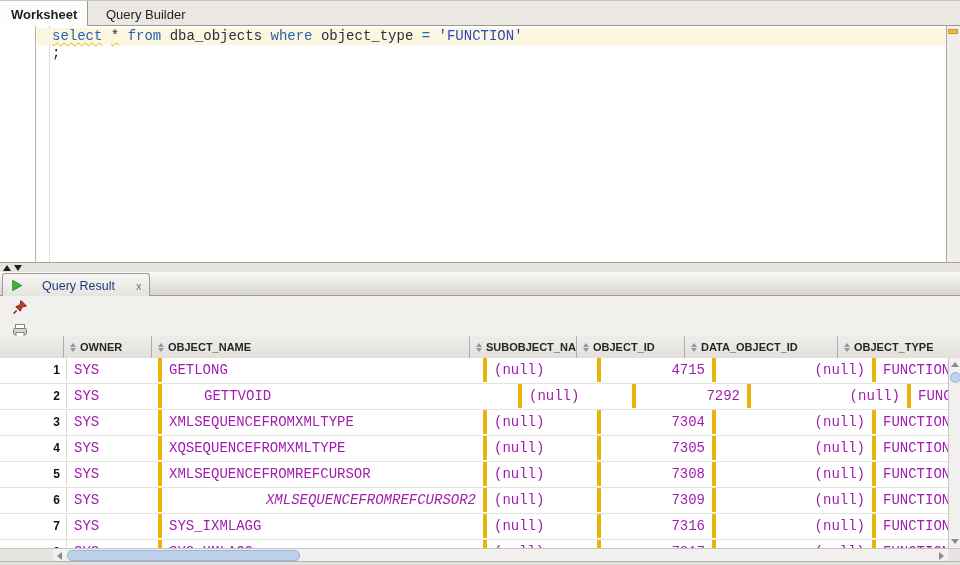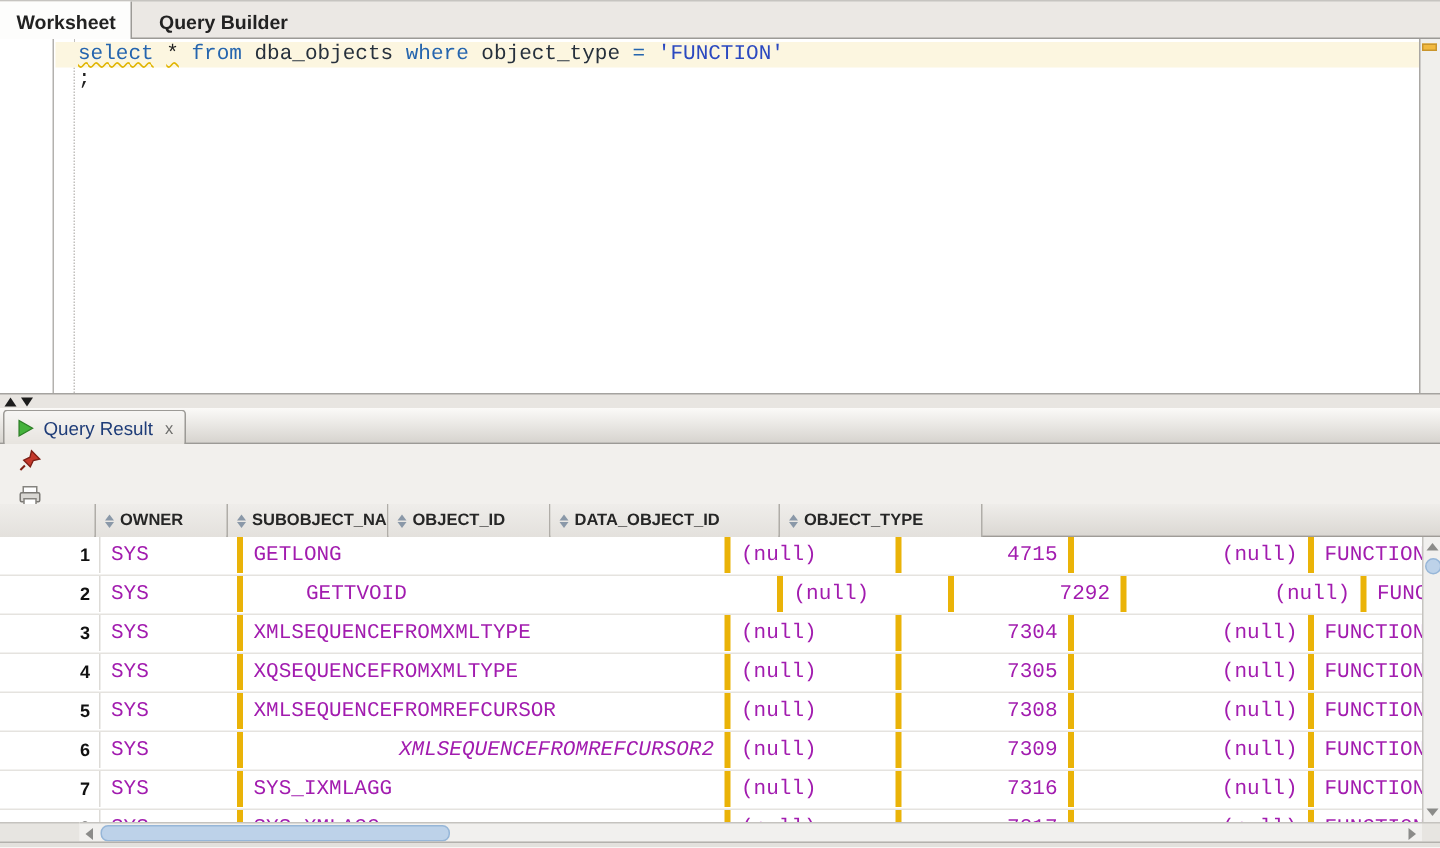--- a/index.html
+++ b/index.html
@@ -4,21 +4,21 @@
 <style>
   html,body{margin:0;padding:0;background:#ffffff;}
   #app{position:relative;width:960px;height:565px;overflow:hidden;background:#f1efec;
        font-family:"Liberation Sans",sans-serif;-webkit-font-smoothing:antialiased;}
   .abs{position:absolute;box-sizing:border-box;}
 
   
   #tabbar{left:0;top:0;width:960px;height:26px;background:#ebe8e4;border-top:1px solid #c6c4c0;border-bottom:1px solid #9c9a96;}
   .etab{position:absolute;top:0;height:26px;display:flex;align-items:center;padding:0 10px;font-size:13px;color:#222;}
   #tab-worksheet{left:0;background:#fdfdfc;border-right:1px solid #9c9a96;font-weight:bold;height:26px;padding-left:11px;}
-  #tab-qbuilder{left:96px;font-weight:bold;}
+  #tab-qbuilder{left:96px;font-weight:normal;}
 
   
   #editor{left:0;top:26px;width:960px;height:236px;background:#ffffff;}
   #gutter{left:0;top:0;width:36px;height:236px;background:#ffffff;border-right:1px solid #b3b1ae;}
   #ruler{left:946px;top:0;width:14px;height:236px;background:#f0efec;border-left:1px solid #a9a7a3;}
   #ruler-mark{left:948px;top:3px;width:10px;height:5px;background:#f2b93f;border:1px solid #c9952c;}
   #guide{left:49px;top:0;width:0;height:236px;border-left:1px dotted #c2c0bd;}
   #curline{left:37px;top:2px;width:909px;height:17px;background:#fcf6e0;}
   .codeline{position:absolute;left:52px;white-space:pre;font-family:"Liberation Mono",monospace;font-size:14px;line-height:17px;color:#222;}
   #code-line-1{top:2px;}
@@ -32,21 +32,21 @@
 
   
   #splitter{left:0;top:262px;width:960px;height:10px;background:#e8e5e1;border-top:1px solid #a5a3a0;display:flex;align-items:center;gap:3px;padding-left:3px;}
   .spl-up{width:0;height:0;border-left:4px solid transparent;border-right:4px solid transparent;border-bottom:6px solid #1d1d1d;}
   .spl-dn{width:0;height:0;border-left:4px solid transparent;border-right:4px solid transparent;border-top:6px solid #1d1d1d;}
 
   
   #rtabbar{left:0;top:272px;width:960px;height:24px;background:linear-gradient(#fbfaf8,#d7d4cf);border-bottom:1px solid #9c9a96;}
   #rtab{position:absolute;left:2px;top:1px;height:23px;background:linear-gradient(#f7f6f4,#e6e3de);
         border:1px solid #9c9a96;border-bottom:none;border-radius:3px 3px 0 0;
-        display:flex;align-items:center;gap:6px;padding:0 8px;}
+        display:flex;align-items:center;gap:19px;padding:0 8px;}
   #rtab-label{font-size:12.5px;color:#1e3c78;}
   #rtab-close{font-size:11px;color:#6f6f6d;font-family:"Liberation Sans",sans-serif;margin-left:2px;cursor:default;}
 
   
   #rtoolbar{left:0;top:296px;width:960px;height:40px;background:#f2f0ed;}
   #rtoolbar-row{position:absolute;left:6px;top:3px;height:22px;display:flex;align-items:center;gap:8px;flex-direction:column;}
   .tbicon{width:17px;height:17px;display:flex;align-items:center;justify-content:center;}
   #sql-link{font-size:12.5px;font-weight:600;color:#2857b8;margin-left:2px;}
   .tsep{color:#b5b3b0;font-size:13px;margin:0 2px;}
   #fetch-status{font-size:12.5px;font-weight:700;color:#252525;}
@@ -160,20 +160,27 @@
       <div class="hcell" style="width: 53px;">
         <span class="hlabel"></span>
       </div>
       <div class="hcell" style="width: 77px;">
         <span class="sorticon">
           <i class="tu"></i>
           <i class="td"></i>
         </span>
         <span class="hlabel">OWNER</span>
       </div>
+      <div class="hcell" style="width: 307px;">
+        <span class="sorticon">
+          <i class="tu"></i>
+          <i class="td"></i>
+        </span>
+        <span class="hlabel">OBJECT_NAME</span>
+      </div>
       <div class="hcell" style="width: 96px;">
         <span class="sorticon">
           <i class="tu"></i>
           <i class="td"></i>
         </span>
         <span class="hlabel">SUBOBJECT_NAME</span>
       </div>
       <div class="hcell" style="width: 97px;">
         <span class="sorticon">
           <i class="tu"></i>

